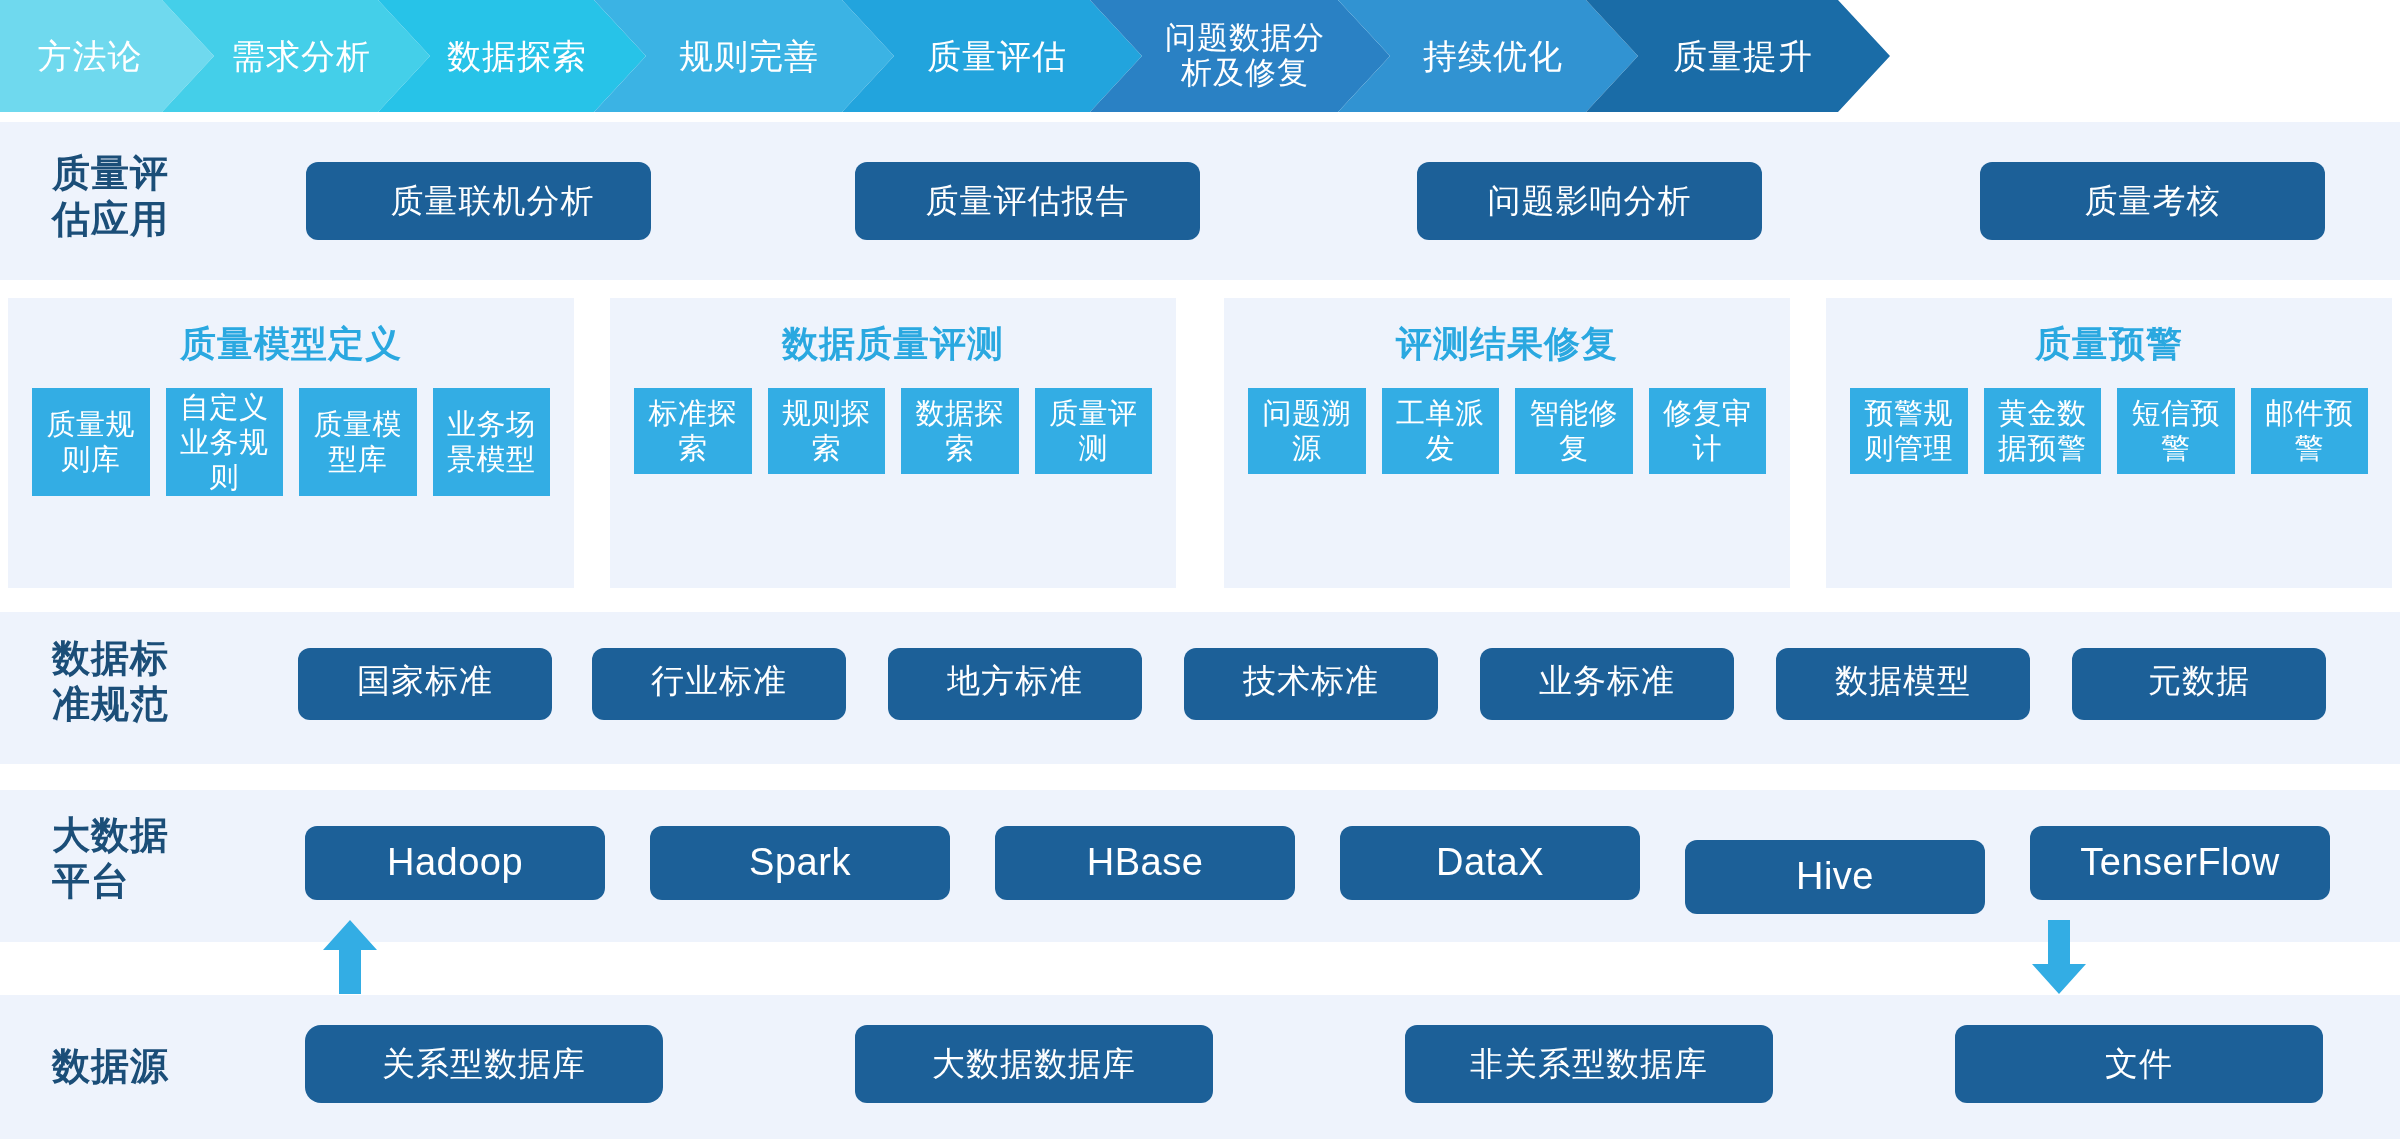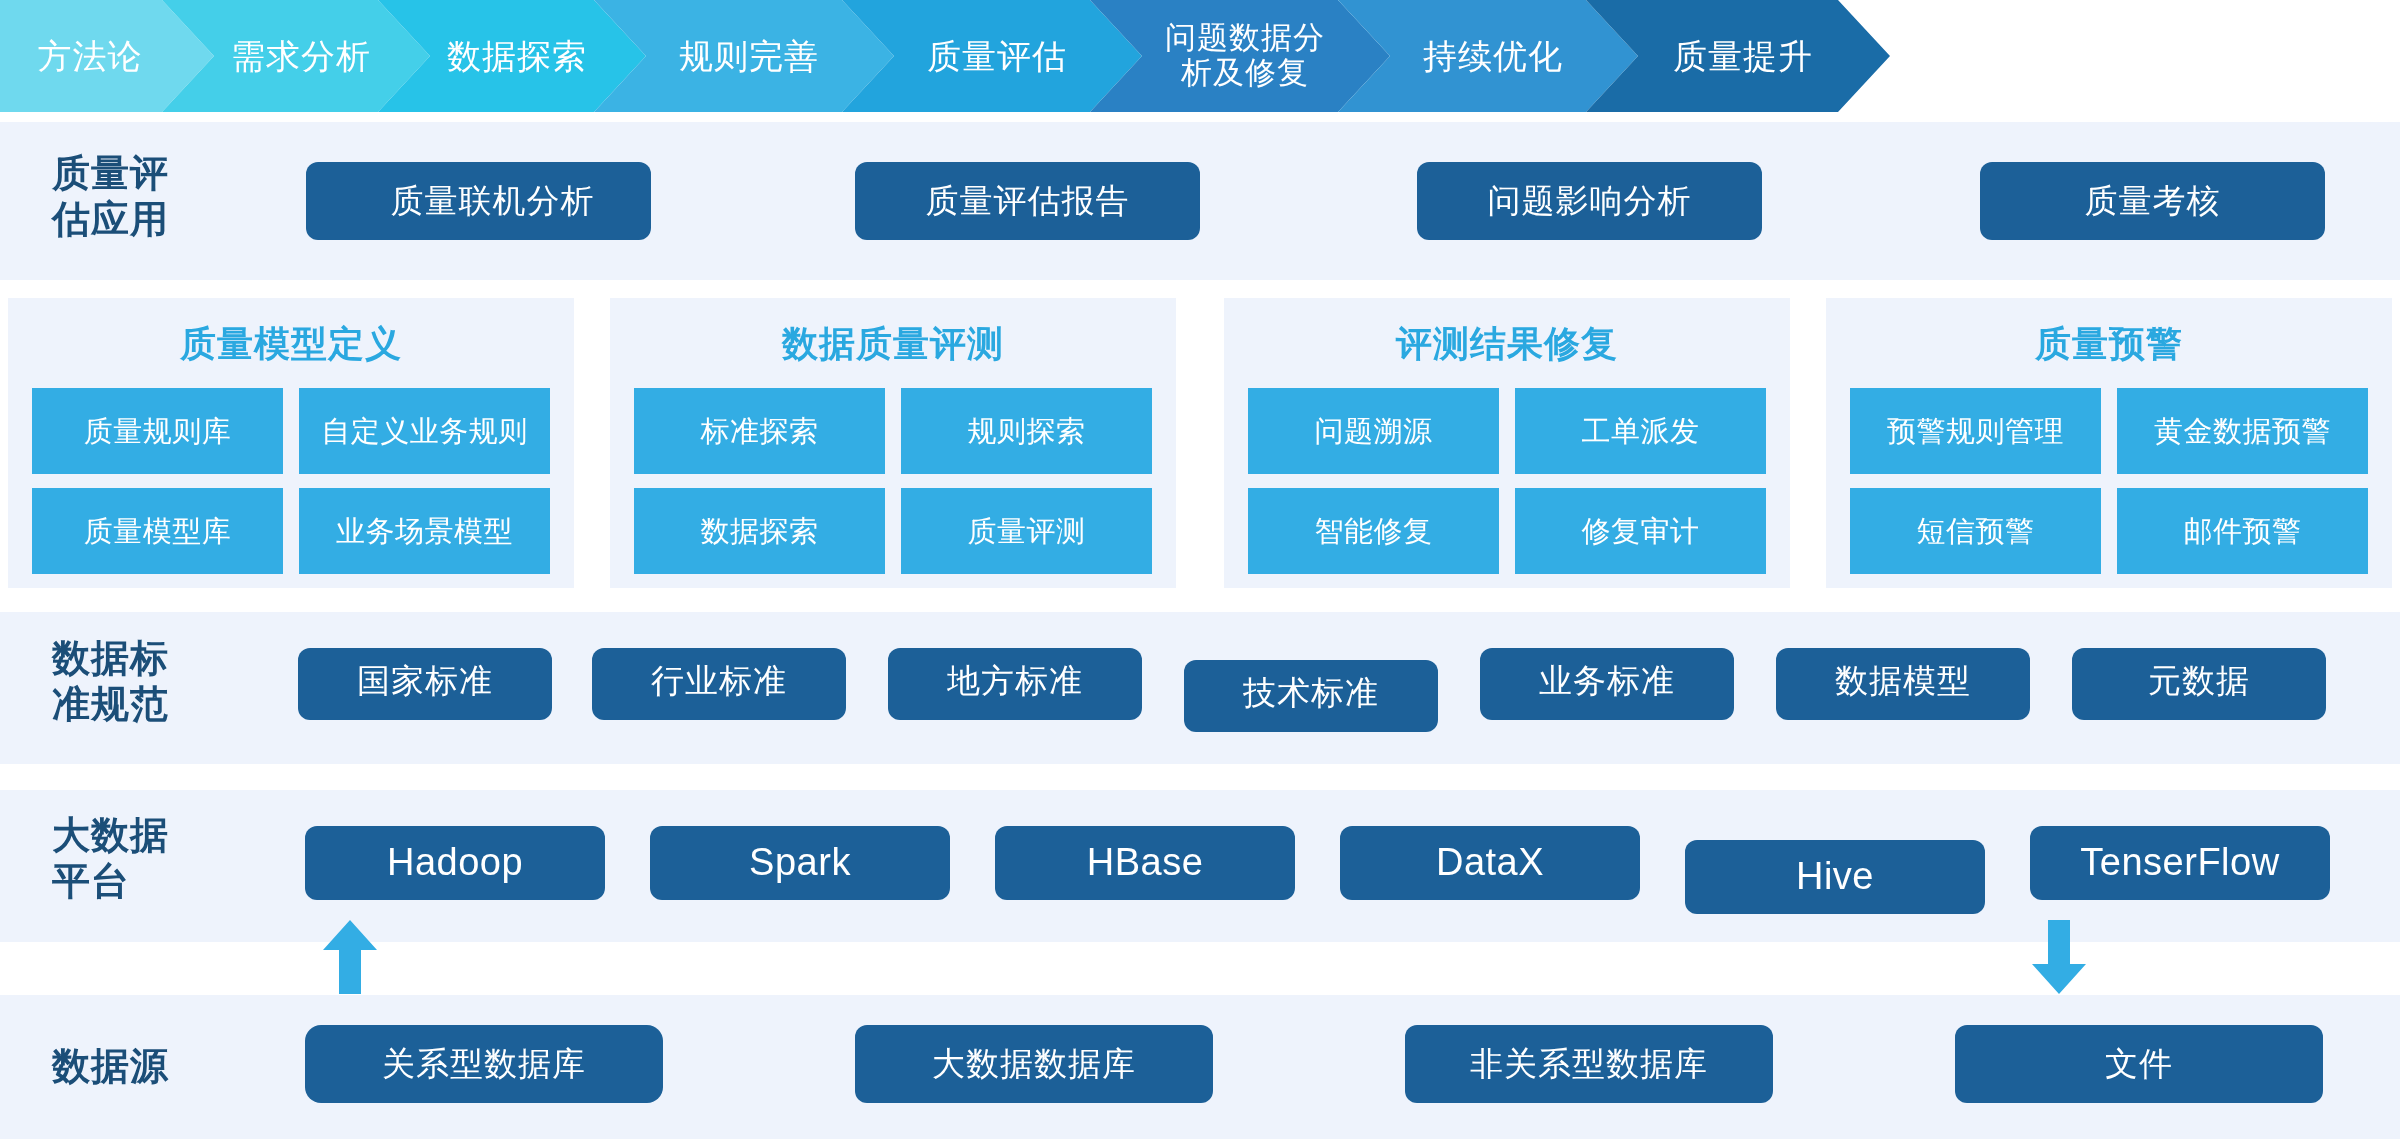--- a/index.html
+++ b/index.html
@@ -100,21 +100,21 @@
     font-size: 36px;
     letter-spacing: 1px;
   }
   .panel-grid {
     position: absolute;
     top: 90px;
     left: 24px;
     right: 24px;
     bottom: 14px;
     display: grid;
-    grid-template-columns: 1fr 1fr;
+    grid-template-columns: 1fr 1fr 1fr 1fr;
     grid-template-rows: 1fr 1fr;
     gap: 14px 16px;
   }
   .tile {
     background: #33ade4;
     color: #ffffff;
     display: flex;
     align-items: center;
     justify-content: center;
     text-align: center;
@@ -229,21 +229,21 @@
 
     <div class="pill" style="left:298px;top:36px;width:254px;height:72px;">
       <span>国家标准</span>
     </div>
     <div class="pill" style="left:592px;top:36px;width:254px;height:72px;">
       <span>行业标准</span>
     </div>
     <div class="pill" style="left:888px;top:36px;width:254px;height:72px;">
       <span>地方标准</span>
     </div>
-    <div class="pill" style="left:1184px;top:36px;width:254px;height:72px;margin-top:12px;">
+    <div class="pill" style="left:1184px;top:36px;width:254px;height:72px;">
       <span>技术标准</span>
     </div>
     <div class="pill" style="left:1480px;top:36px;width:254px;height:72px;">
       <span>业务标准</span>
     </div>
     <div class="pill" style="left:1776px;top:36px;width:254px;height:72px;">
       <span>数据模型</span>
     </div>
     <div class="pill" style="left:2072px;top:36px;width:254px;height:72px;">
       <span>元数据</span>

